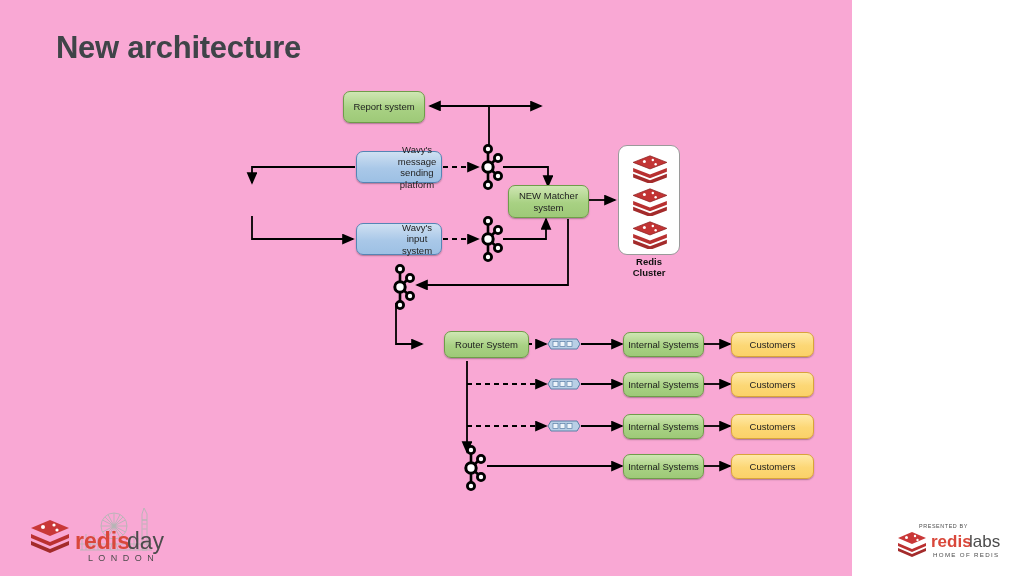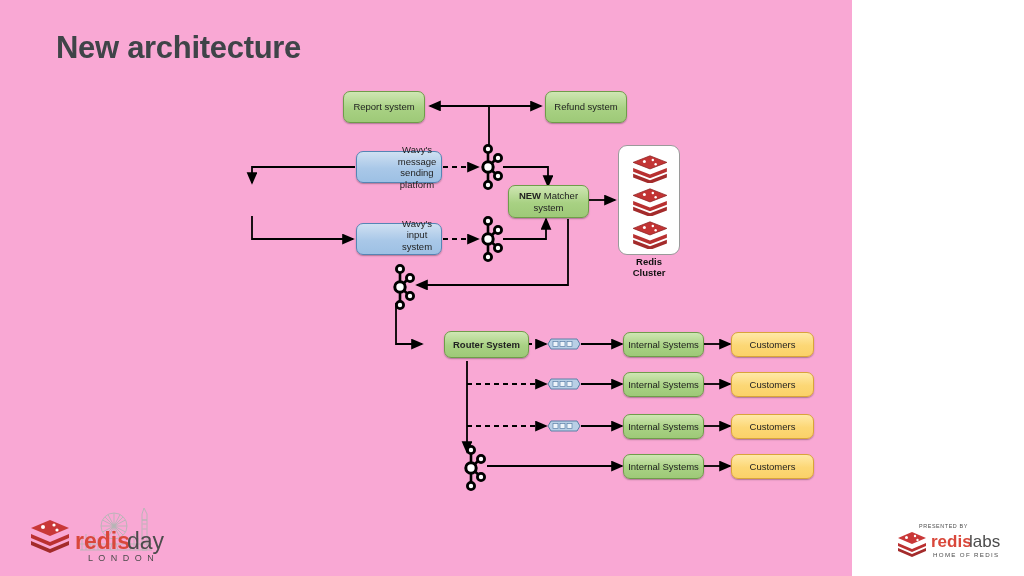--- a/index.html
+++ b/index.html
@@ -57,21 +57,21 @@
     padding-left: 40px;
   }
   .node-gray {
     background: linear-gradient(to bottom, #e2e2e2 0%, #c6c6c6 55%, #bdbdbd 100%);
     border: 1px solid #8b8b8b;
   }
   .node-yellow {
     background: linear-gradient(to bottom, #ffe9a8 0%, #fcd775 55%, #fbd169 100%);
     border: 1px solid #d9a43a;
   }
-  .bold { font-weight: bold; }
+  .bold { font-weight: normal; }
   .node .label-inner { display: block; }
 
   
   #redis-cluster-box {
     position: absolute;
     left: 618px;
     top: 145px;
     width: 62px;
     height: 110px;
     border: 1px solid #9a9a9a;
@@ -189,33 +189,30 @@
 
       <path d="M487,466 L622,466" marker-end="url(#arrow)"></path>
       <path d="M704,466 L730,466" marker-end="url(#arrow)"></path>
     </g>
   </svg>
 
   <div class="node node-green" style="left:343px; top:91px; width:82px; height:32px;border-radius:7px;">
     <span class="label-inner">Report system</span>
   </div>
 
-  <div class="node node-green" style="left:545px; top:91px; width:82px; height:32px;">
-    <span class="label-inner">Refund system</span>
-  </div>
 
   <div class="node node-blue" style="left:356px; top:151px; width:86px; height:32px;">
     <span>
       <span>Wavy's message</span><br>
       <span>sending platform</span>
     </span>
   </div>
 
 
-  <div class="node node-blue" style="left:356px; top:223px; width:86px; height:32px;align-items:flex-end;">
+  <div class="node node-blue" style="left:356px; top:223px; width:86px; height:32px;">
     <span>
       <span>Wavy's input</span><br>
       <span>system</span>
     </span>
   </div>
 
   <div class="node node-green" style="left:508px; top:185px; width:81px; height:33px;">
     <span>
       <span class="bold">NEW</span><span> Matcher</span><br>
       <span>system</span>

